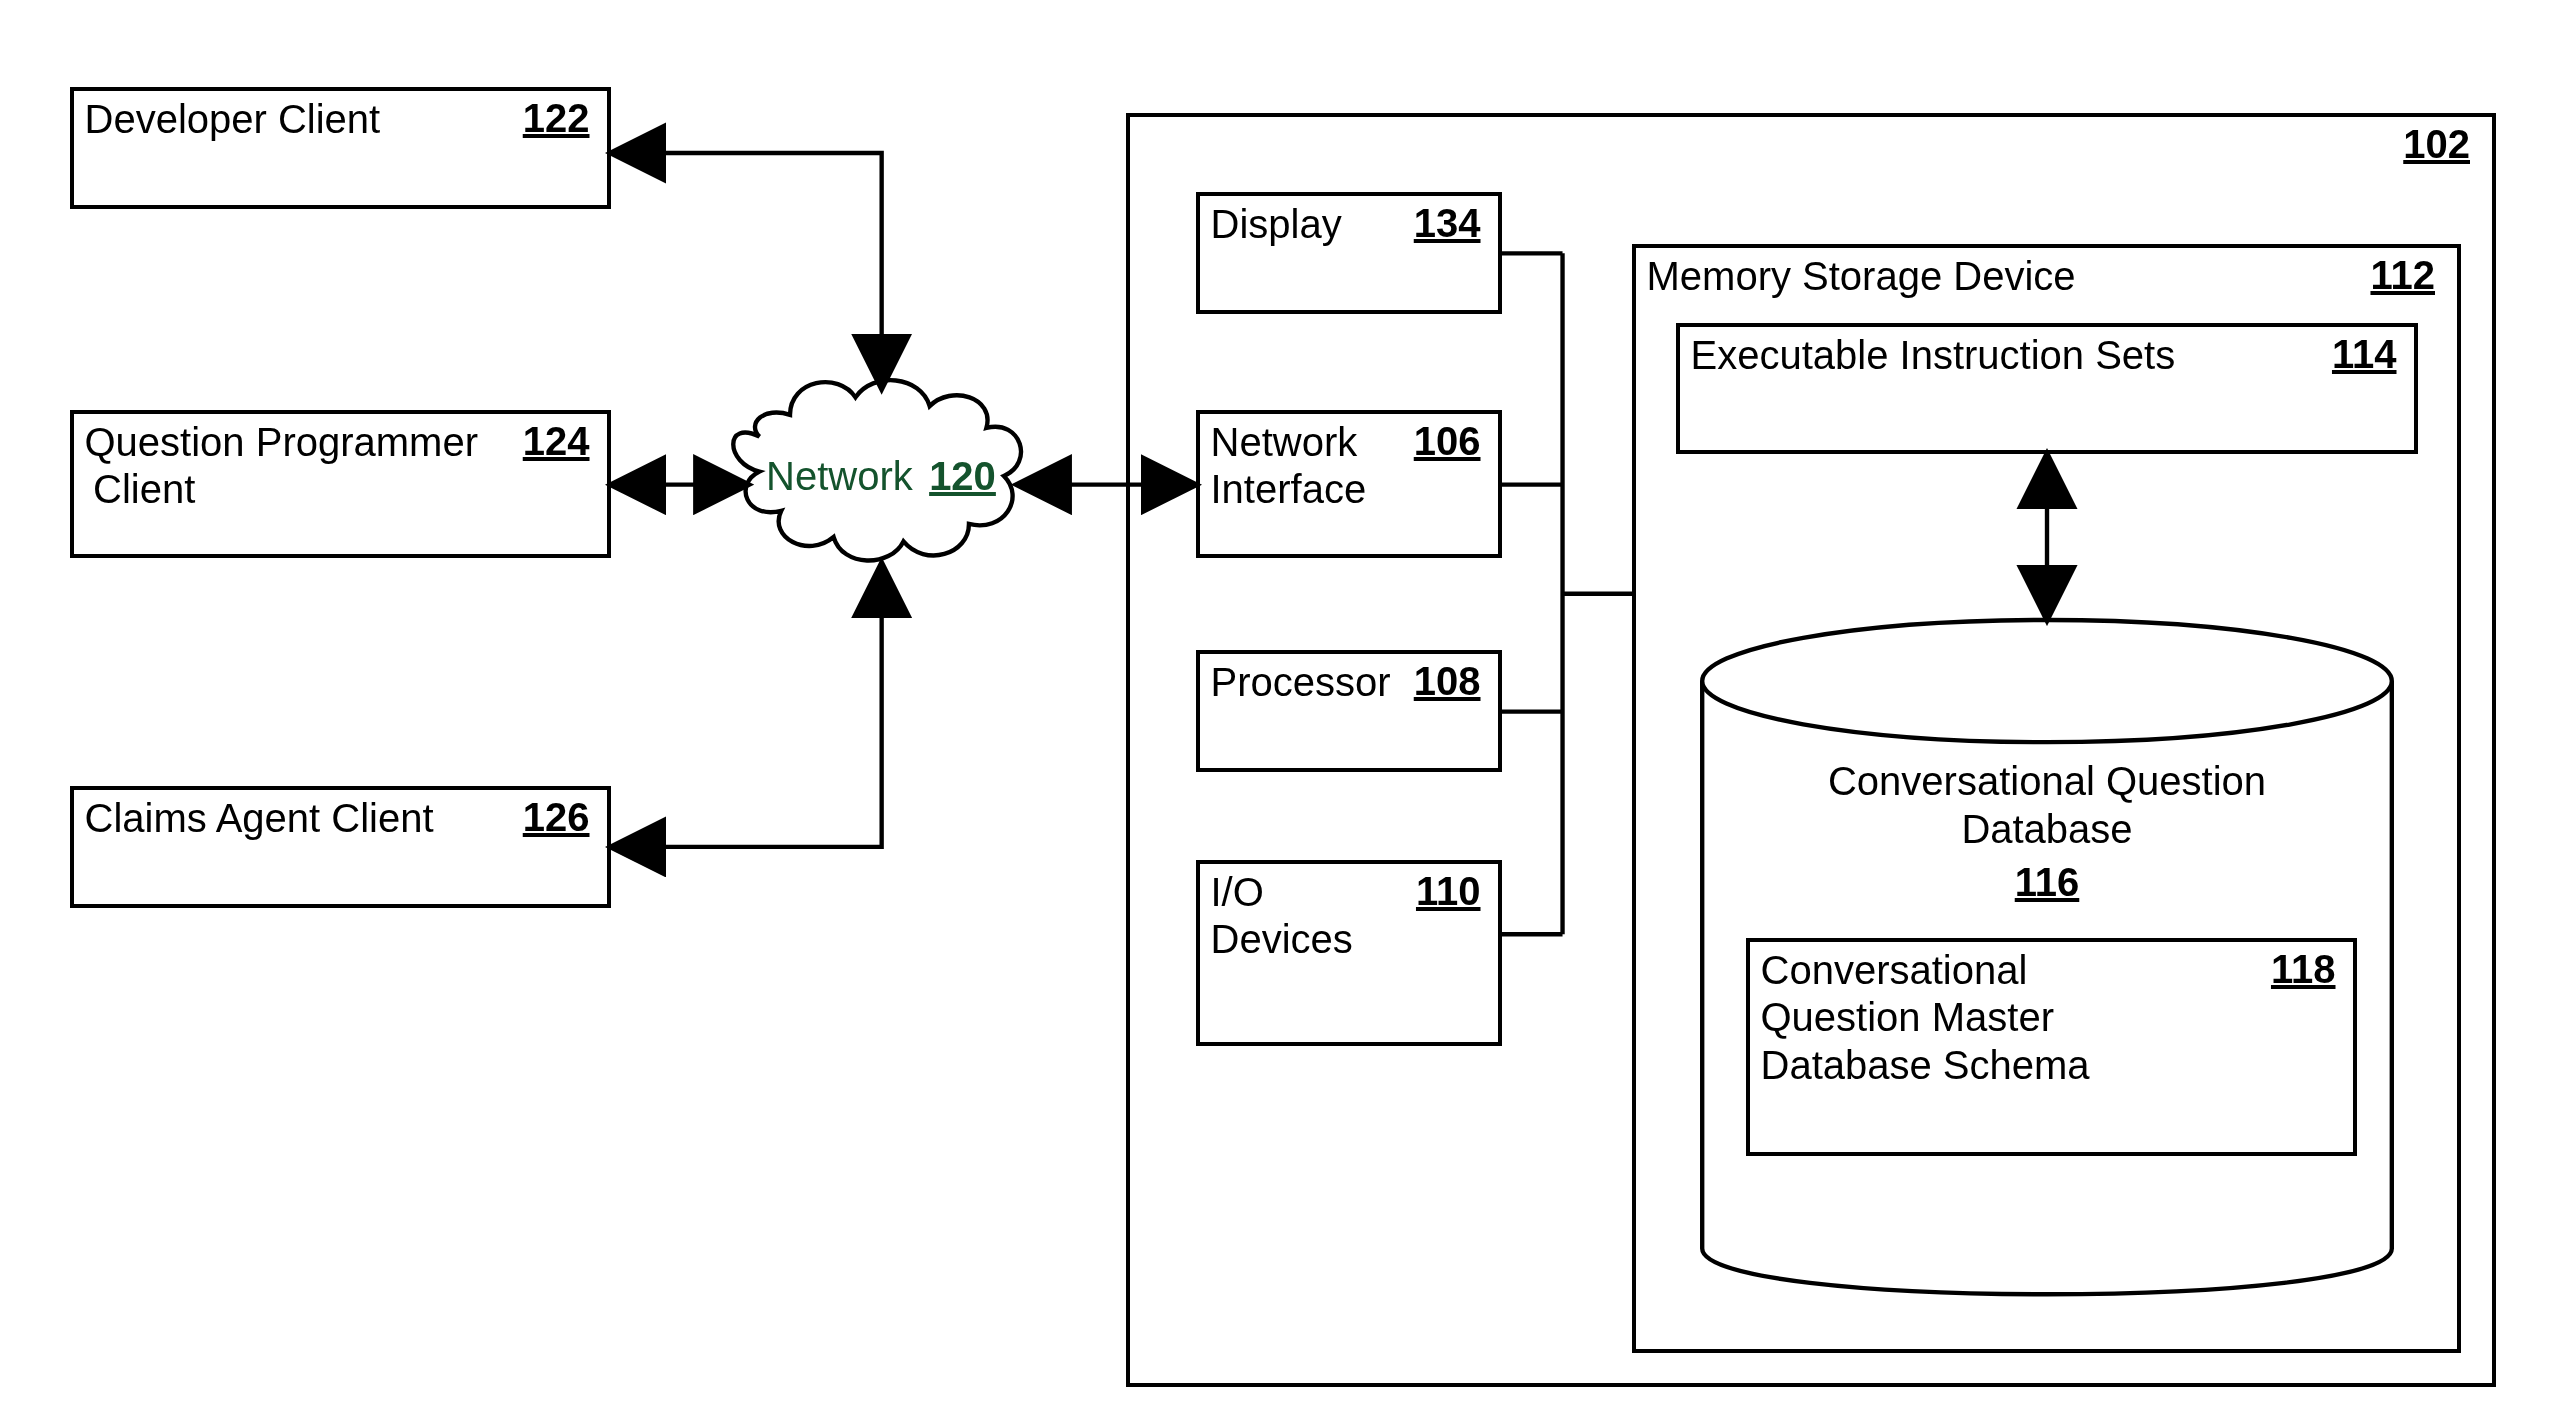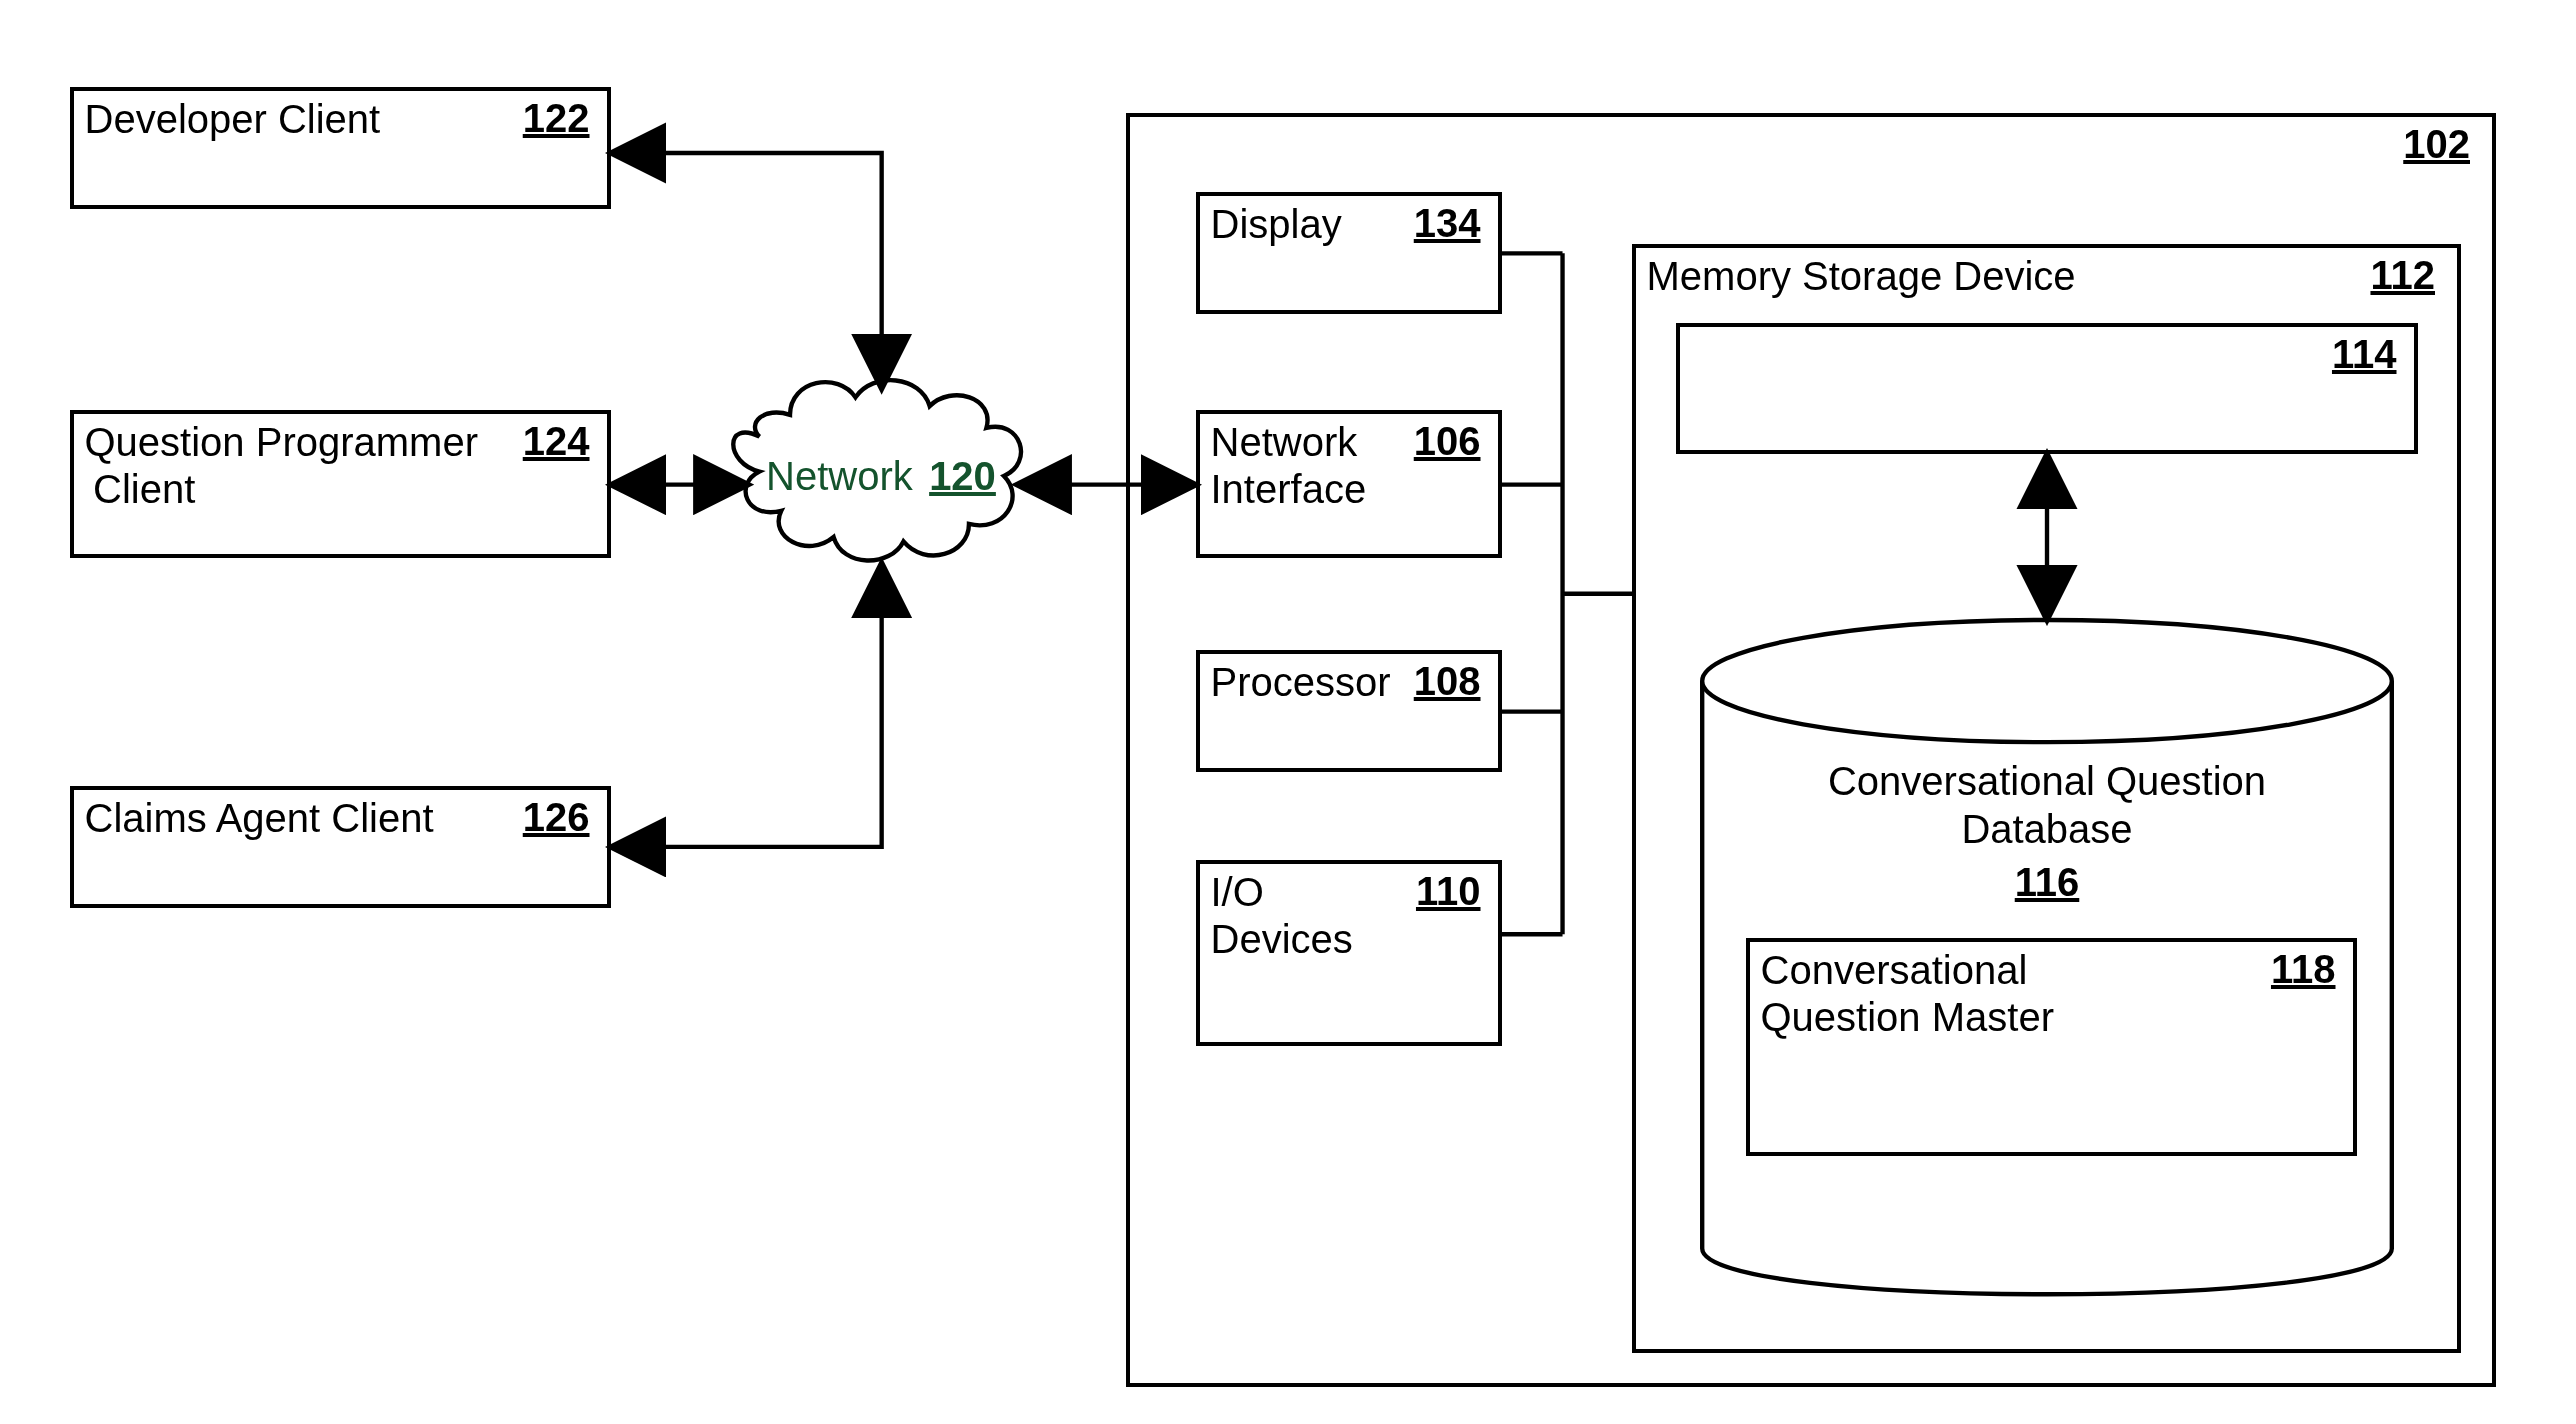--- a/index.html
+++ b/index.html
@@ -99,20 +99,21 @@
   <span class="label" style="left:10.5px; top:52px;">Devices</span>
   <span class="ref" style="right:17.5px; top:5.2px;">110</span>
 </div>
 
 <div class="box" style="left:1632px; top:244px; width:829px; height:1109px;">
   <span class="label" style="left:10.5px; top:5.2px;">Memory Storage Device</span>
   <span class="ref" style="right:22px; top:5.2px;">112</span>
 </div>
 
 <div class="box" style="left:1676px; top:323px; width:742px; height:131px;">
+  <span class="label" style="left:10.5px; top:5.2px;">Executable Instruction Sets</span>
   <span class="ref" style="right:17.5px; top:5.2px;">114</span>
 </div>
 
 <svg class="overlay" viewBox="0 0 2951 1632" width="2576" height="1425">
 
   <g>
     <path d="M 870 500
              C 830 480, 830 530, 870 540
              C 840 555, 855 595, 895 585
              C 880 615, 925 640, 955 615
@@ -168,15 +169,16 @@
 
 <div class="db-text" style="left:1702px; top:759px; width:690px;">Conversational Question</div>
 <div class="db-text" style="left:1702px; top:807px; width:690px;">Database</div>
 <div class="db-text" style="left:1702px; top:860px; width:690px;">
   <span class="ref" style="position:static;">116</span>
 </div>
 
 <div class="box" style="left:1746px; top:938px; width:611px; height:218px;">
   <span class="label" style="left:10.5px; top:5.2px;">Conversational</span>
   <span class="label" style="left:10.5px; top:52px;">Question Master</span>
+  <span class="label" style="left:10.5px; top:100px;">Database Schema</span>
   <span class="ref" style="right:17.5px; top:5.2px;">118</span>
 </div>
 
 
 </body></html>

